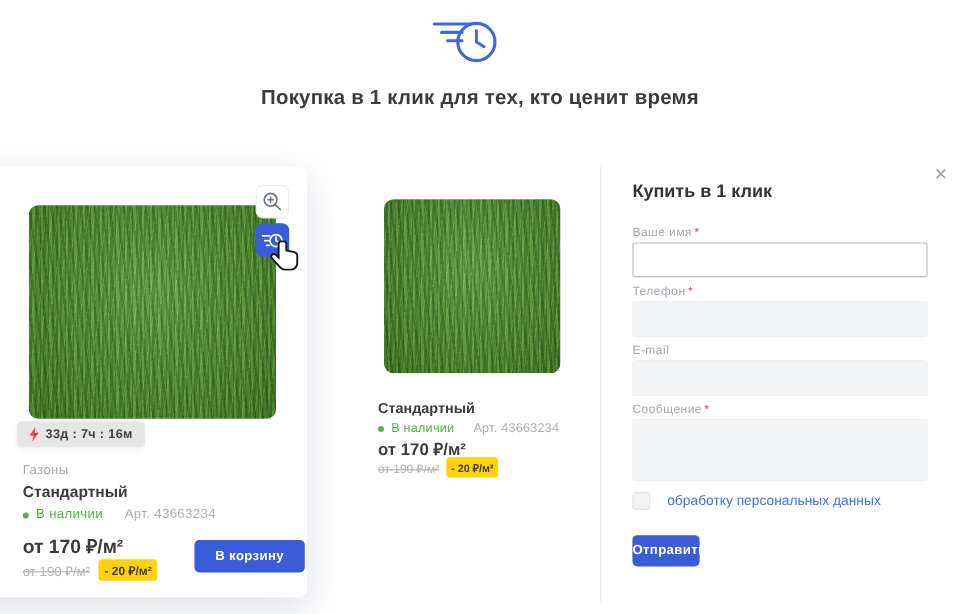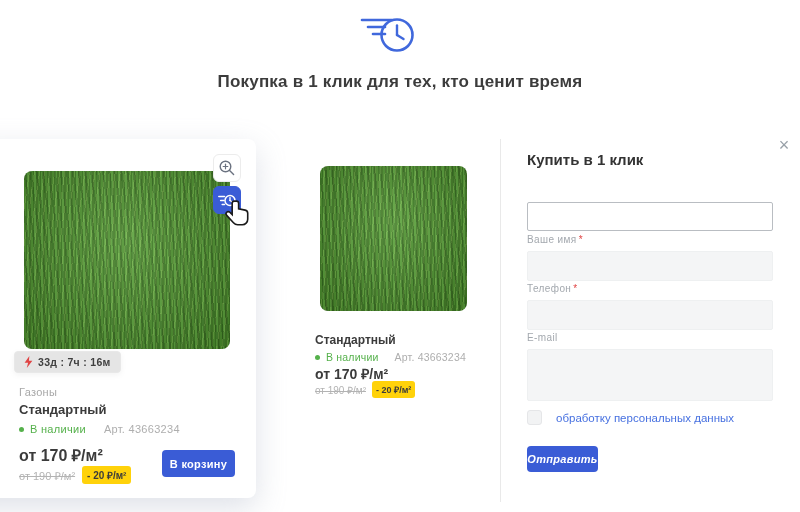--- a/index.html
+++ b/index.html
@@ -33,52 +33,52 @@
   .cat { position:absolute; left:53px; top:247px; font-size:11px; color:#a8a8a8; letter-spacing:.3px; }
   .pname { position:absolute; left:53px; top:263px; font-size:13px; font-weight:700; color:#3b3b3b; }
   .stockrow { position:absolute; left:53px; top:284px; display:flex; align-items:center; font-size:11px; letter-spacing:.3px; }
   .dot { width:5px; height:5px; border-radius:50%; background:#55b14b; margin-right:6px; }
   .stock { color:#55b14b; }
   .sku { color:#aeaeae; margin-left:18px; }
   .price { position:absolute; left:53px; top:305px; font-size:16px; font-weight:700; color:#3b3b3b; }
   .oldrow { position:absolute; left:53px; top:327px; display:flex; align-items:center; gap:7px; }
   .old { font-size:11px; color:#b3b3b3; text-decoration:line-through; }
   .disc { font-size:10px; font-weight:700; color:#3b3b3b; background:#ffd20a; border-radius:3px; padding:2px 5px; }
-  .cartbtn { position:absolute; left:196px; top:311px; width:73px; height:27px; background:#3a5cd6; color:#fff;
+  .cartbtn { position:absolute; left:196px; top:311px; width:92px; height:27px; background:#3a5cd6; color:#fff;
     border:none; border-radius:4px; font-family:"Liberation Sans", sans-serif; font-size:11px; font-weight:700;
     letter-spacing:.3px; cursor:pointer; }
 
   
   .g2 { position:absolute; left:320px; top:166px; width:147px; height:145px; }
   .pname2 { position:absolute; left:315px; top:333px; font-size:12px; font-weight:700; color:#3b3b3b; }
   .stockrow2 { position:absolute; left:315px; top:351px; display:flex; align-items:center; font-size:10.5px; letter-spacing:.2px; }
   .sku2 { color:#aeaeae; margin-left:16px; }
   .price2 { position:absolute; left:315px; top:364px; font-size:14px; font-weight:700; color:#3b3b3b; }
   .oldrow2 { position:absolute; left:315px; top:381px; display:flex; align-items:center; gap:6px; }
   .old2 { font-size:10px; color:#b3b3b3; text-decoration:line-through; }
   .disc2 { font-size:9px; font-weight:700; color:#3b3b3b; background:#ffd20a; border-radius:3px; padding:2px 4px; }
 
   
   .divider { position:absolute; left:500px; top:139px; width:1px; height:363px; background:#e9e9e9; }
   .closebtn { position:absolute; left:773px; top:134px; width:22px; height:22px; background:none; border:none;
     font-size:18px; line-height:20px; color:#98a0a8; cursor:pointer; font-family:"Liberation Sans", sans-serif; }
   .form-title { position:absolute; left:527px; top:151px; font-size:15px; font-weight:700; color:#333; }
-  .flabel { position:absolute; left:527px; font-size:10px; color:#a3a8ae; letter-spacing:.4px;margin-top:45px; }
+  .flabel { position:absolute; left:527px; font-size:10px; color:#a3a8ae; letter-spacing:.4px; }
   .star { color:#e04444; margin-left:2px; }
   .finput { position:absolute; left:527px; width:246px; border-radius:2px; font-family:"Liberation Sans", sans-serif;
     font-size:12px; color:#333; padding:0 8px; }
   .input-active { background:#fff; border:1px solid #b9bdc2; }
   .input-gray { background:#f4f5f6; border:1px solid #eef0f1; }
   textarea.finput { resize:none; padding:6px 8px; }
   .consent { position:absolute; left:527px; top:410px; display:flex; align-items:center; font-size:11.5px; color:#3f4750; }
   .cb { width:15px; height:15px; background:#f2f3f4; border:1px solid #e5e6e8; border-radius:3px; margin-right:10px; cursor:pointer; flex:none; }
   .consent a { color:#4670e0; text-decoration:none; margin-left:4px; cursor:pointer; }
-  .submit { position:absolute; left:527px; top:446px; width:71px; height:26px; background:#3a5cd6; color:#fff;
+  .submit { position:absolute; left:527px; top:446px; width:56px; height:26px; background:#3a5cd6; color:#fff;
     border:none; border-radius:4px; font-family:"Liberation Sans", sans-serif; font-size:11px; font-weight:700;
-    letter-spacing:.3px; cursor:pointer;font-style:italic; }
+    letter-spacing:.3px; cursor:pointer; }
 </style>
 </head>
 <body>
 
 <div class="stage">
 
   <svg class="hero-icon" width="66" height="50" viewBox="0 0 66 50">
     <circle cx="41" cy="27" r="15.5" fill="none" stroke="#4068dc" stroke-width="2.6"></circle>
     <line x1="41" y1="27" x2="41" y2="17.5" stroke="#4068dc" stroke-width="2.4" stroke-linecap="round"></line>
     <line x1="41" y1="27" x2="47.5" y2="31" stroke="#4068dc" stroke-width="2.4" stroke-linecap="round"></line>

